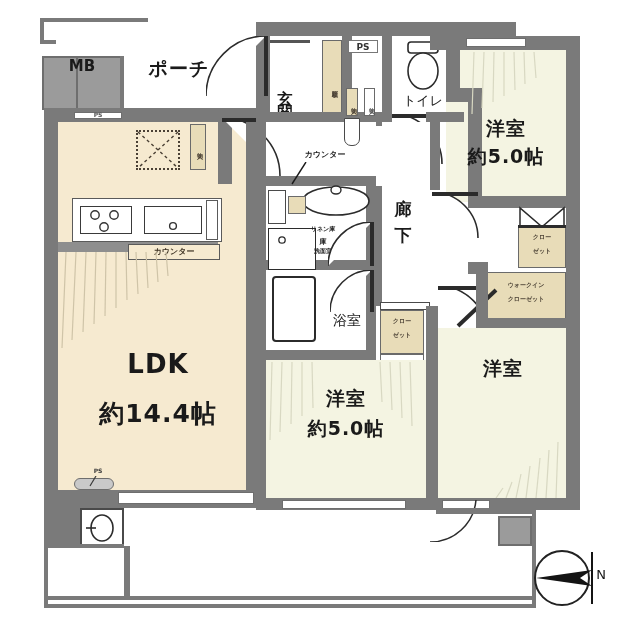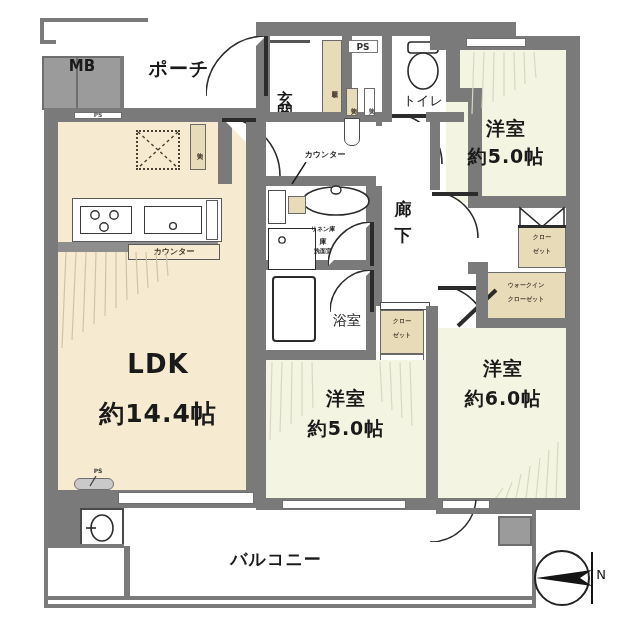--- a/index.html
+++ b/index.html
@@ -299,21 +299,20 @@
         <line x1="76" y1="74" x2="79" y2="26"></line>
       <line x1="66" y1="74" x2="70" y2="34"></line>
         <line x1="56" y1="74" x2="60" y2="42"></line>
       <line x1="46" y1="74" x2="51" y2="50"></line>
         <line x1="36" y1="74" x2="42" y2="58"></line>
       <line x1="26" y1="74" x2="33" y2="64"></line>
     </g>
   </svg>
 
   <div class="lbl t-big" style="left:438px;top:358px;width:130px;">洋室</div>
-  <div class="lbl t-big" style="left:432px;top:388px;width:142px;">約6.0帖</div>
 
   <div class="room white" style="left:442px;top:500px;width:48px;height:9px;border:1px solid #6e6e6e;box-sizing:border-box;"></div>
   <svg style="position:absolute;left:430px;top:500px;width:48px;height:42px;">
     <path d="M46 0 A46 46 0 0 1 0 42" fill="none" stroke="#2b2b2b" stroke-width="1.5"></path>
   </svg>
 
   <div class="room f-room" style="left:266px;top:360px;width:160px;height:138px;"></div>
   <div class="wall" style="left:256px;top:360px;width:10px;height:150px;"></div>
   <div class="wall" style="left:256px;top:498px;width:180px;height:12px;"></div>
 
@@ -352,21 +351,20 @@
   </svg>
   <div class="wall" style="left:44px;top:508px;width:36px;height:40px;"></div>
   <div class="wall" style="left:44px;top:544px;width:80px;height:6px;"></div>
 
   <div class="room f-white" style="left:44px;top:548px;width:488px;height:58px;"></div>
   <div class="wall" style="left:44px;top:548px;width:4px;height:58px;"></div>
   <div class="wall" style="left:44px;top:596px;width:492px;height:4px;"></div>
   <div class="wall" style="left:44px;top:604px;width:492px;height:4px;"></div>
   <div class="wall" style="left:532px;top:510px;width:4px;height:98px;"></div>
   <div class="wall" style="left:124px;top:546px;width:6px;height:52px;"></div>
-  <div class="lbl t-big" style="left:190px;top:550px;width:172px;font-size:17px;">バルコニー</div>
 
   <div class="wall" style="left:436px;top:508px;width:96px;height:6px;"></div>
 
   <div class="room grey" style="left:498px;top:516px;width:34px;height:30px;border:2px solid #6e6e6e;box-sizing:border-box;"></div>
 
   <div id="compass" style="left:528px;top:546px;width:86px;height:64px;">
     <div class="cmp-circle" style="left:6px;top:4px;width:56px;height:56px;"></div>
     <svg style="position:absolute;left:0px;top:0px;width:86px;height:64px;">
       <path d="M8 32 L64 24 L52 32 L64 40 Z" fill="#141414"></path>
       <line x1="64" y1="6" x2="64" y2="58" stroke="#141414" stroke-width="2"></line>

